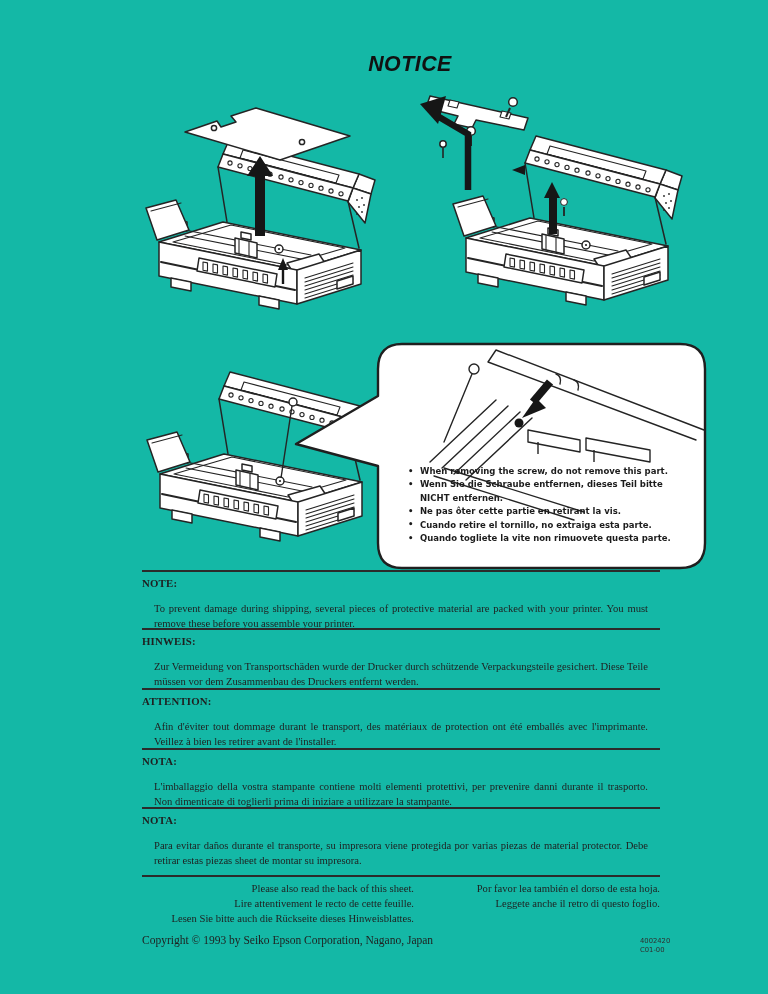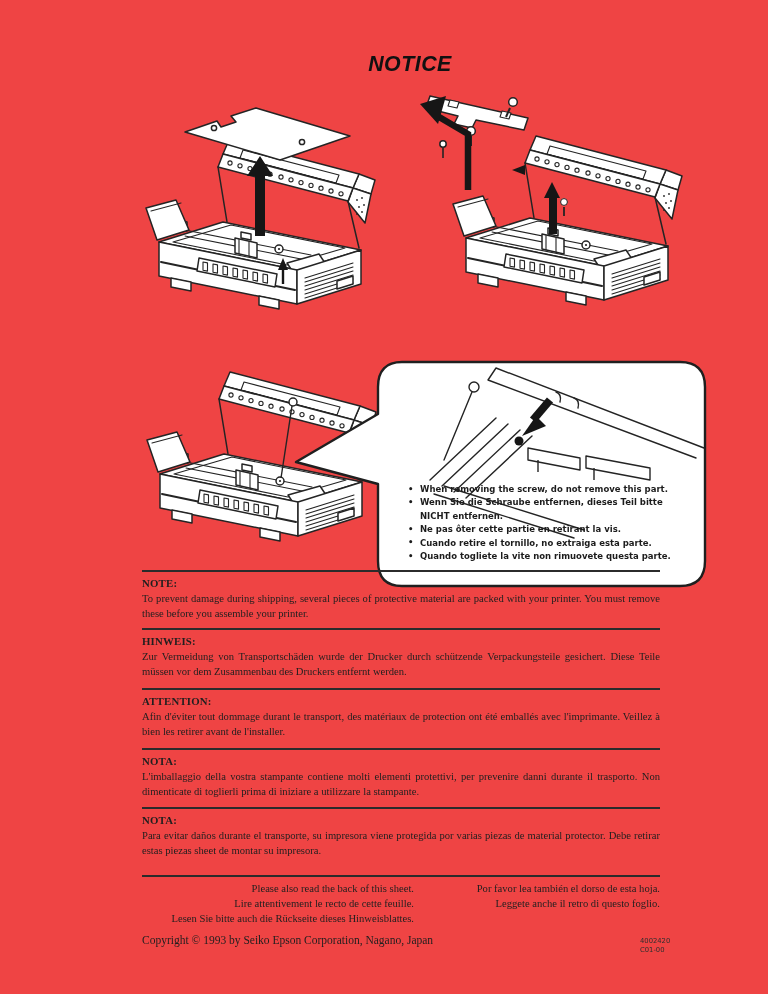--- a/index.html
+++ b/index.html
@@ -1,36 +1,36 @@
 <!DOCTYPE html>
 <html><head>
 <meta charset="utf-8">
 <style>
   html,body{margin:0;padding:0;background:#ffffff;}
-  #page{position:relative;width:768px;height:994px;background:#ef4444;overflow:hidden;
+  #page{position:relative;width:768px;height:994px;background:#14b8a6;overflow:hidden;
         font-family:"Liberation Serif",serif;color:#1f1f1f;}
   .abs{position:absolute;}
   
   #title{top:51px;left:0;width:768px;text-align:center;box-sizing:border-box;padding-left:52px;}
   #title span{display:inline-block;font-family:"Liberation Sans",sans-serif;font-style:italic;
         font-weight:700;font-size:22.5px;letter-spacing:0.5px;transform:scaleX(0.95);color:#111;}
   
   svg.illu{position:absolute;}
   
-  #balloon{left:378px;top:362px;width:330px;height:224px;}
+  #balloon{left:378px;top:344px;width:330px;height:224px;}
   #balloon-shape{position:absolute;left:-92px;top:-5px;}
   #balloon-detail{position:absolute;left:0;top:0;}
   #balloon ul{position:absolute;left:30px;top:121px;width:284px;margin:0;padding:0;list-style:none;
         font-family:"DejaVu Sans",sans-serif;font-weight:700;font-size:8.5px;line-height:13.4px;color:#1c1c1c;}
   #balloon li{position:relative;padding-left:12px;margin:0;}
   #balloon li::before{content:"\2022";position:absolute;left:0;top:-0.5px;}
   
   .sec{position:absolute;left:142px;width:518px;border-top:2.2px solid #2b2b2b;padding-top:5px;}
   .sec h3{margin:0 0 2px 0;font-size:10.8px;font-weight:700;letter-spacing:0.2px;}
-  .sec p{margin:0;font-size:10.6px;line-height:15px;text-align:justify;}
+  .sec p{margin:12px;font-size:10.6px;line-height:15px;text-align:justify;}
   
   #footer-rule{left:142px;top:875px;width:518px;border-top:2.2px solid #2b2b2b;height:0;}
   .fcol{position:absolute;top:881px;font-size:10.6px;line-height:15px;text-align:right;}
   #footer-left{left:142px;width:272px;}
   #footer-right{left:418px;width:242px;}
   #copyright{left:142px;top:934px;font-size:11.5px;}
   #docnum{left:640px;top:937px;font-family:"DejaVu Sans",sans-serif;font-size:6.8px;line-height:8.5px;color:#2f2f2f;}
 </style>
 </head>
 <body>

